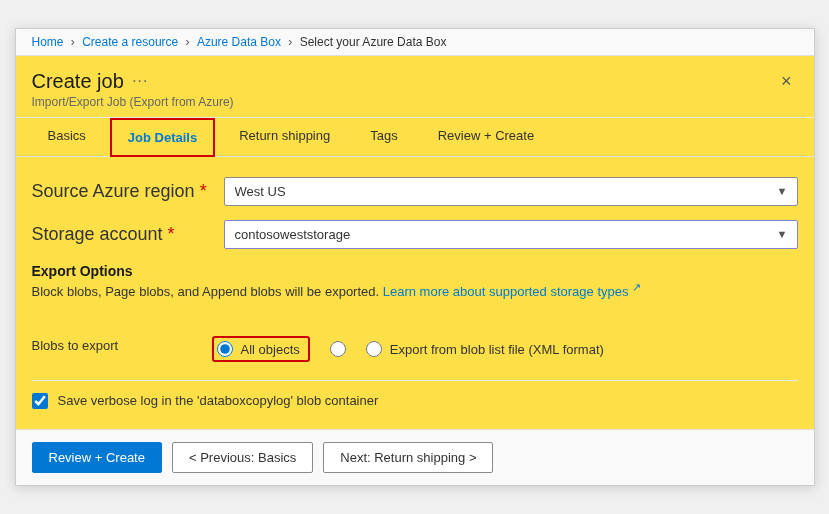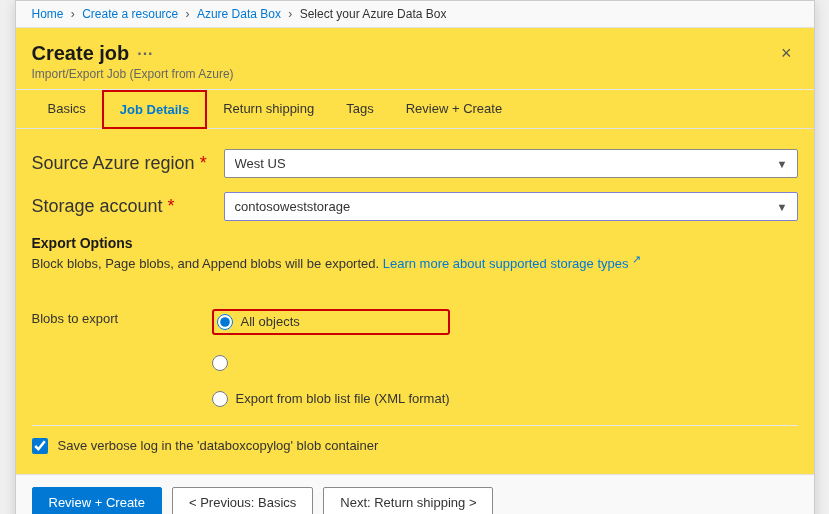--- a/index.html
+++ b/index.html
@@ -30,21 +30,21 @@
     .modal-header {
       padding: 14px 16px 8px 16px;
       border-bottom: 1px solid #e8e8e8;
       display: flex;
       align-items: flex-start;
       justify-content: space-between;
     }
     .modal-title-area {}
     .modal-title {
       font-size: 20px;
-      font-weight: 700;
+      font-weight: 400;
       color: #1a1a1a;
       display: flex;
       align-items: center;
       gap: 8px;
     }
     .modal-title .dots {
       font-size: 16px;
       color: #666;
       cursor: pointer;
     }
@@ -61,21 +61,21 @@
       color: #555;
       padding: 2px 6px;
       line-height: 1;
     }
 
     
     .tabs-bar {
       display: flex;
       padding: 0 16px;
       border-bottom: 1px solid #e0e0e0;
-      gap: 0;
+      gap: 8px;
     }
     .tab-item {
       padding: 10px 16px;
       cursor: pointer;
       font-size: 13px;
       color: #333;
       border: none;
       background: none;
       border-bottom: 2px solid transparent;
       white-space: nowrap;
@@ -168,21 +168,21 @@
     }
     .blobs-label {
       width: 180px;
       font-size: 13px;
       color: #333;
       padding-top: 2px;
       flex-shrink: 0;
     }
     .radio-group {
       display: flex;
-      flex-direction: column;
+      flex-direction: row;
       gap: 20px;
     }
     .radio-option {
       display: flex;
       align-items: center;
       gap: 8px;
       cursor: pointer;
       font-size: 13px;
     }
     .radio-option input[type="radio"] {

